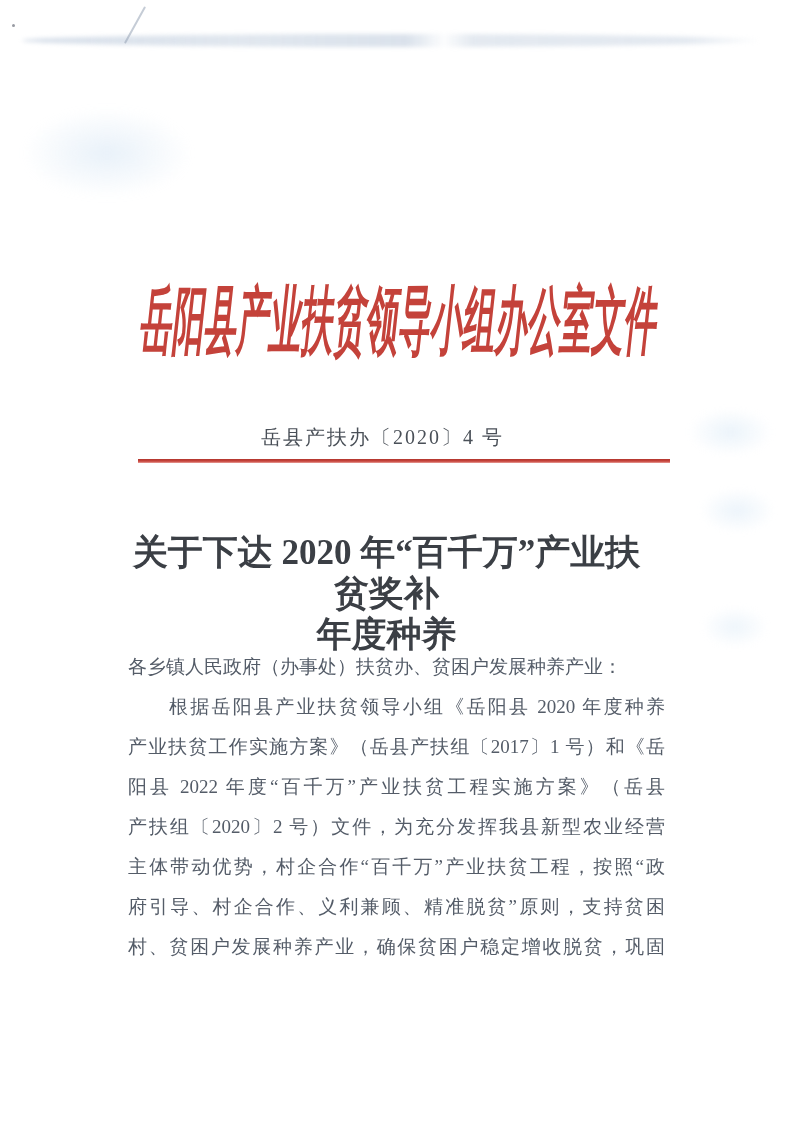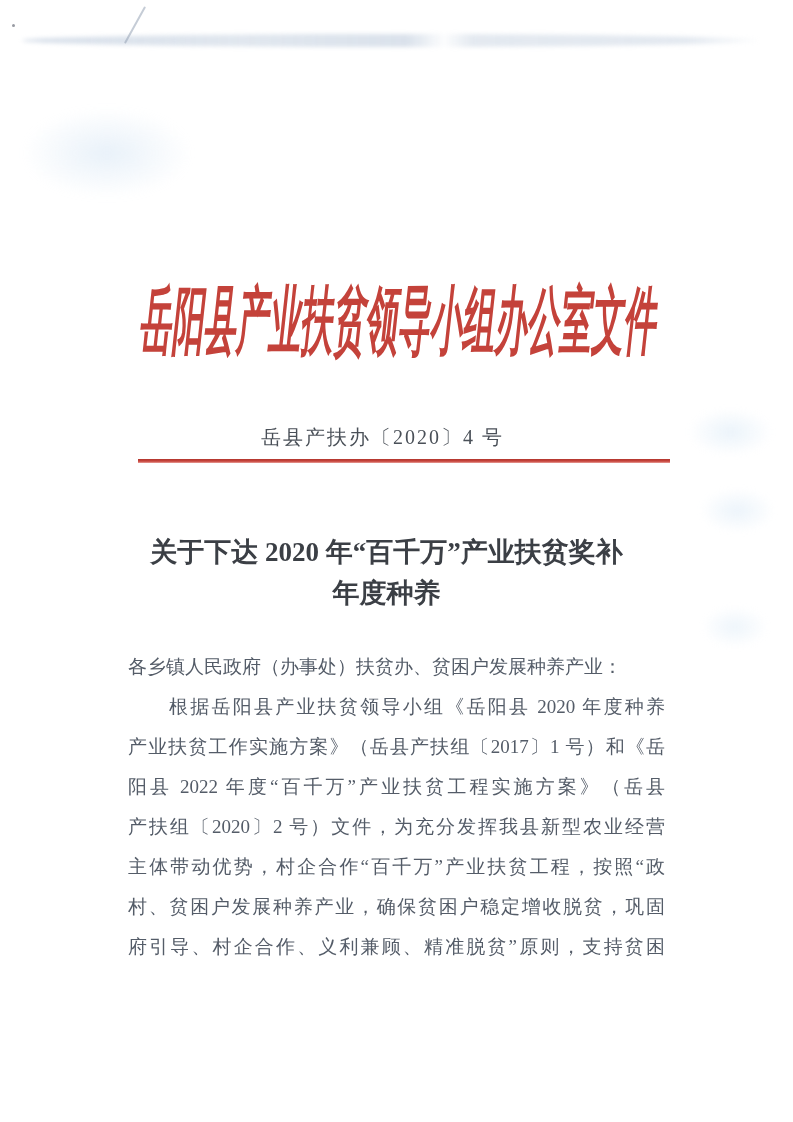--- a/index.html
+++ b/index.html
@@ -104,21 +104,21 @@
     position:absolute;
     top:459px;left:138px;width:532px;height:4px;
     background:linear-gradient(180deg,#b2362e 0%,#c8453c 55%,#e8a09a 100%);
   }
 
   
   .doc-title{
     position:absolute;
     top:532px;left:128px;width:537px;
     text-align:center;
-    font-size:27px;
+    font-size:35px;
     font-weight:bold;
     color:var(--title-text);
     line-height:41px;
     transform:translateX(-10px);
   }
 
   
   .body-block{
     position:absolute;
     top:647px;left:128px;width:537px;
@@ -167,17 +167,17 @@
     <div>年度种养</div>
   </div>
 
   <div class="body-block" id="body-block">
       <div class="body-line salutation">各乡镇人民政府（办事处）扶贫办、贫困户发展种养产业：</div>
       <div class="body-line indent">根据岳阳县产业扶贫领导小组《岳阳县 2020 年度种养</div>
       <div class="body-line">产业扶贫工作实施方案》（岳县产扶组〔2017〕1 号）和《岳</div>
       <div class="body-line">阳县 2022 年度“百千万”产业扶贫工程实施方案》（岳县</div>
       <div class="body-line">产扶组〔2020〕2 号）文件，为充分发挥我县新型农业经营</div>
       <div class="body-line">主体带动优势，村企合作“百千万”产业扶贫工程，按照“政</div>
+      <div class="body-line">府引导、村企合作、义利兼顾、精准脱贫”原则，支持贫困</div>
       <div class="body-line">村、贫困户发展种养产业，确保贫困户稳定增收脱贫，巩固</div>
-      <div class="body-line">府引导、村企合作、义利兼顾、精准脱贫”原则，支持贫困</div>
     </div>
 
 </div>
 
 </body></html>

